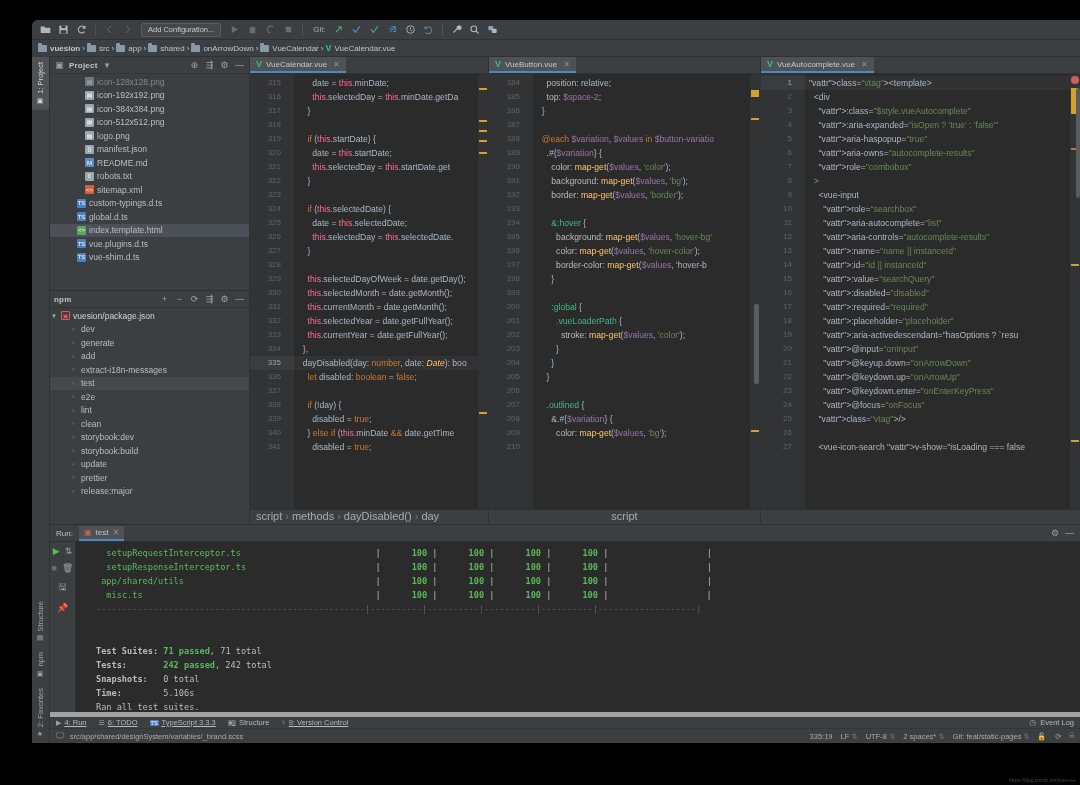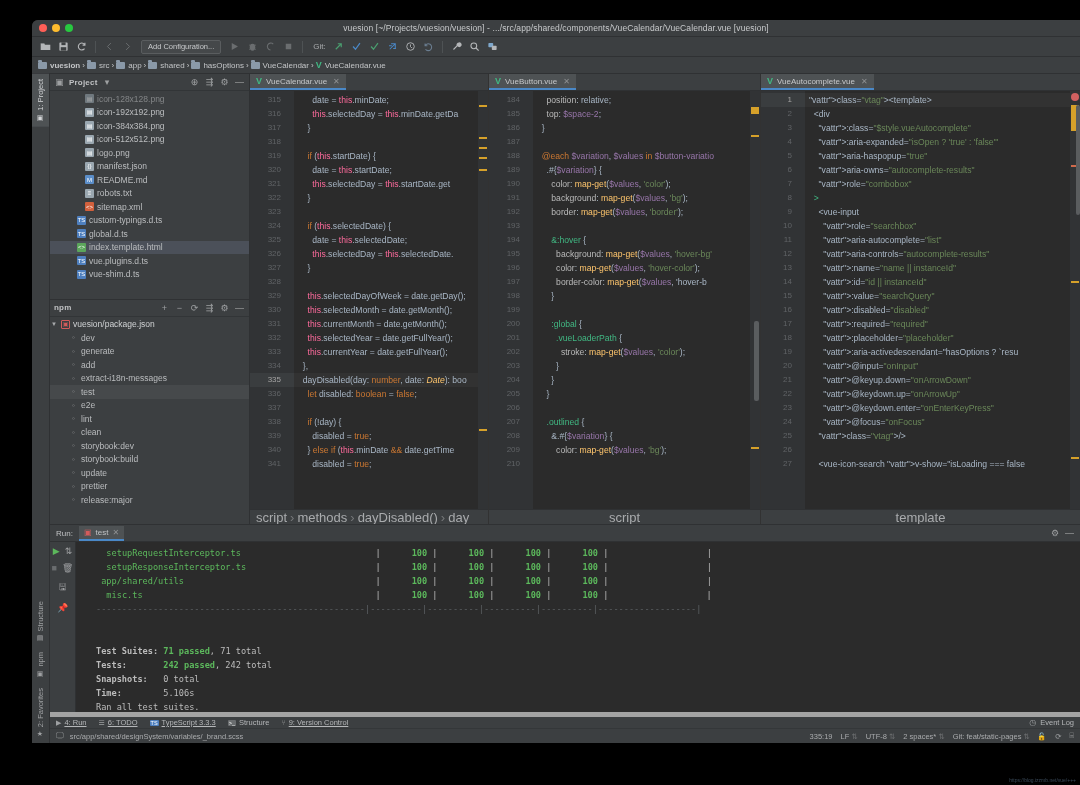--- a/index.html
+++ b/index.html
@@ -183,22 +183,22 @@
   .vval { color: #6a8759; }
 
   .mark-scroll {
     position: absolute; right: 0; top: 0; width: 10px; height: 100%;
     background: #313335;
   }
   .mk { position: absolute; right: 1px; width: 8px; height: 2px; }
 
   .breadcrumbbar {
     height: 15px; background: #3c3f41; flex: none;
-    display: flex; align-items: center; padding: 0 6px;
-    font-size: 13px; color: #a9abad; gap: 3px;
+    display: flex; align-items: flex-start; padding: 0 6px;
+    font-size: 11px; color: #a9abad; gap: 3px;
     border-top: 1px solid #2f3133;
   }
   .breadcrumbbar .sep { color: #76787a; }
 
   
   #runpanel { height: 188px; flex: none; background: #0f172a;
               display: flex; flex-direction: column; border-top: 1px solid #2f3133; }
   .run-tabs {
     height: 17px; background: #3c3f41; display: flex; align-items: center;
     gap: 6px; padding: 0 6px; flex: none; font-size: 8px; color: #c0c2c4;
@@ -242,28 +242,20 @@
   #watermark {
     position: absolute; right: 4px; bottom: 2px;
     font-size: 5px; color: #3a4a5a;
   }
 </style>
 </head>
 <body>
 
 <div id="ide">
 
-  <div id="titlebar">
-    <div class="traffic">
-      <span class="dot r"></span>
-      <span class="dot y"></span>
-      <span class="dot g"></span>
-    </div>
-    <div id="title-text">vuesion [~/Projects/vuesion/vuesion] - .../src/app/shared/components/VueCalendar/VueCalendar.vue [vuesion]</div>
-  </div>
 
   <div id="toolbar">
     <span class="tbicon">
       <svg width="11" height="11" viewBox="0 0 16 16">
           <path fill="#b4b6b8" d="M1 4h5l1.5 1.5H15V13H1z"></path>
           <path fill="#8f9295" d="M1 3h5l1 1H1z"></path>
         </svg>
     </span>
     <span class="tbicon">
       <svg width="11" height="11" viewBox="0 0 16 16">
@@ -379,21 +371,21 @@
         <span>app</span>
       </span>
       <span class="sep">›</span>
       <span class="crumb">
         <span class="folder-ico"></span>
         <span>shared</span>
       </span>
       <span class="sep">›</span>
       <span class="crumb">
         <span class="folder-ico"></span>
-        <span>hasOptions</span>
+        <span>onArrowDown</span>
       </span>
       <span class="sep">›</span>
       <span class="crumb">
         <span class="folder-ico"></span>
         <span>VueCalendar</span>
       </span>
       <span class="sep">›</span>
       <span class="crumb">
         <span class="vue-ico">V</span>
         <span>VueCalendar.vue</span>

